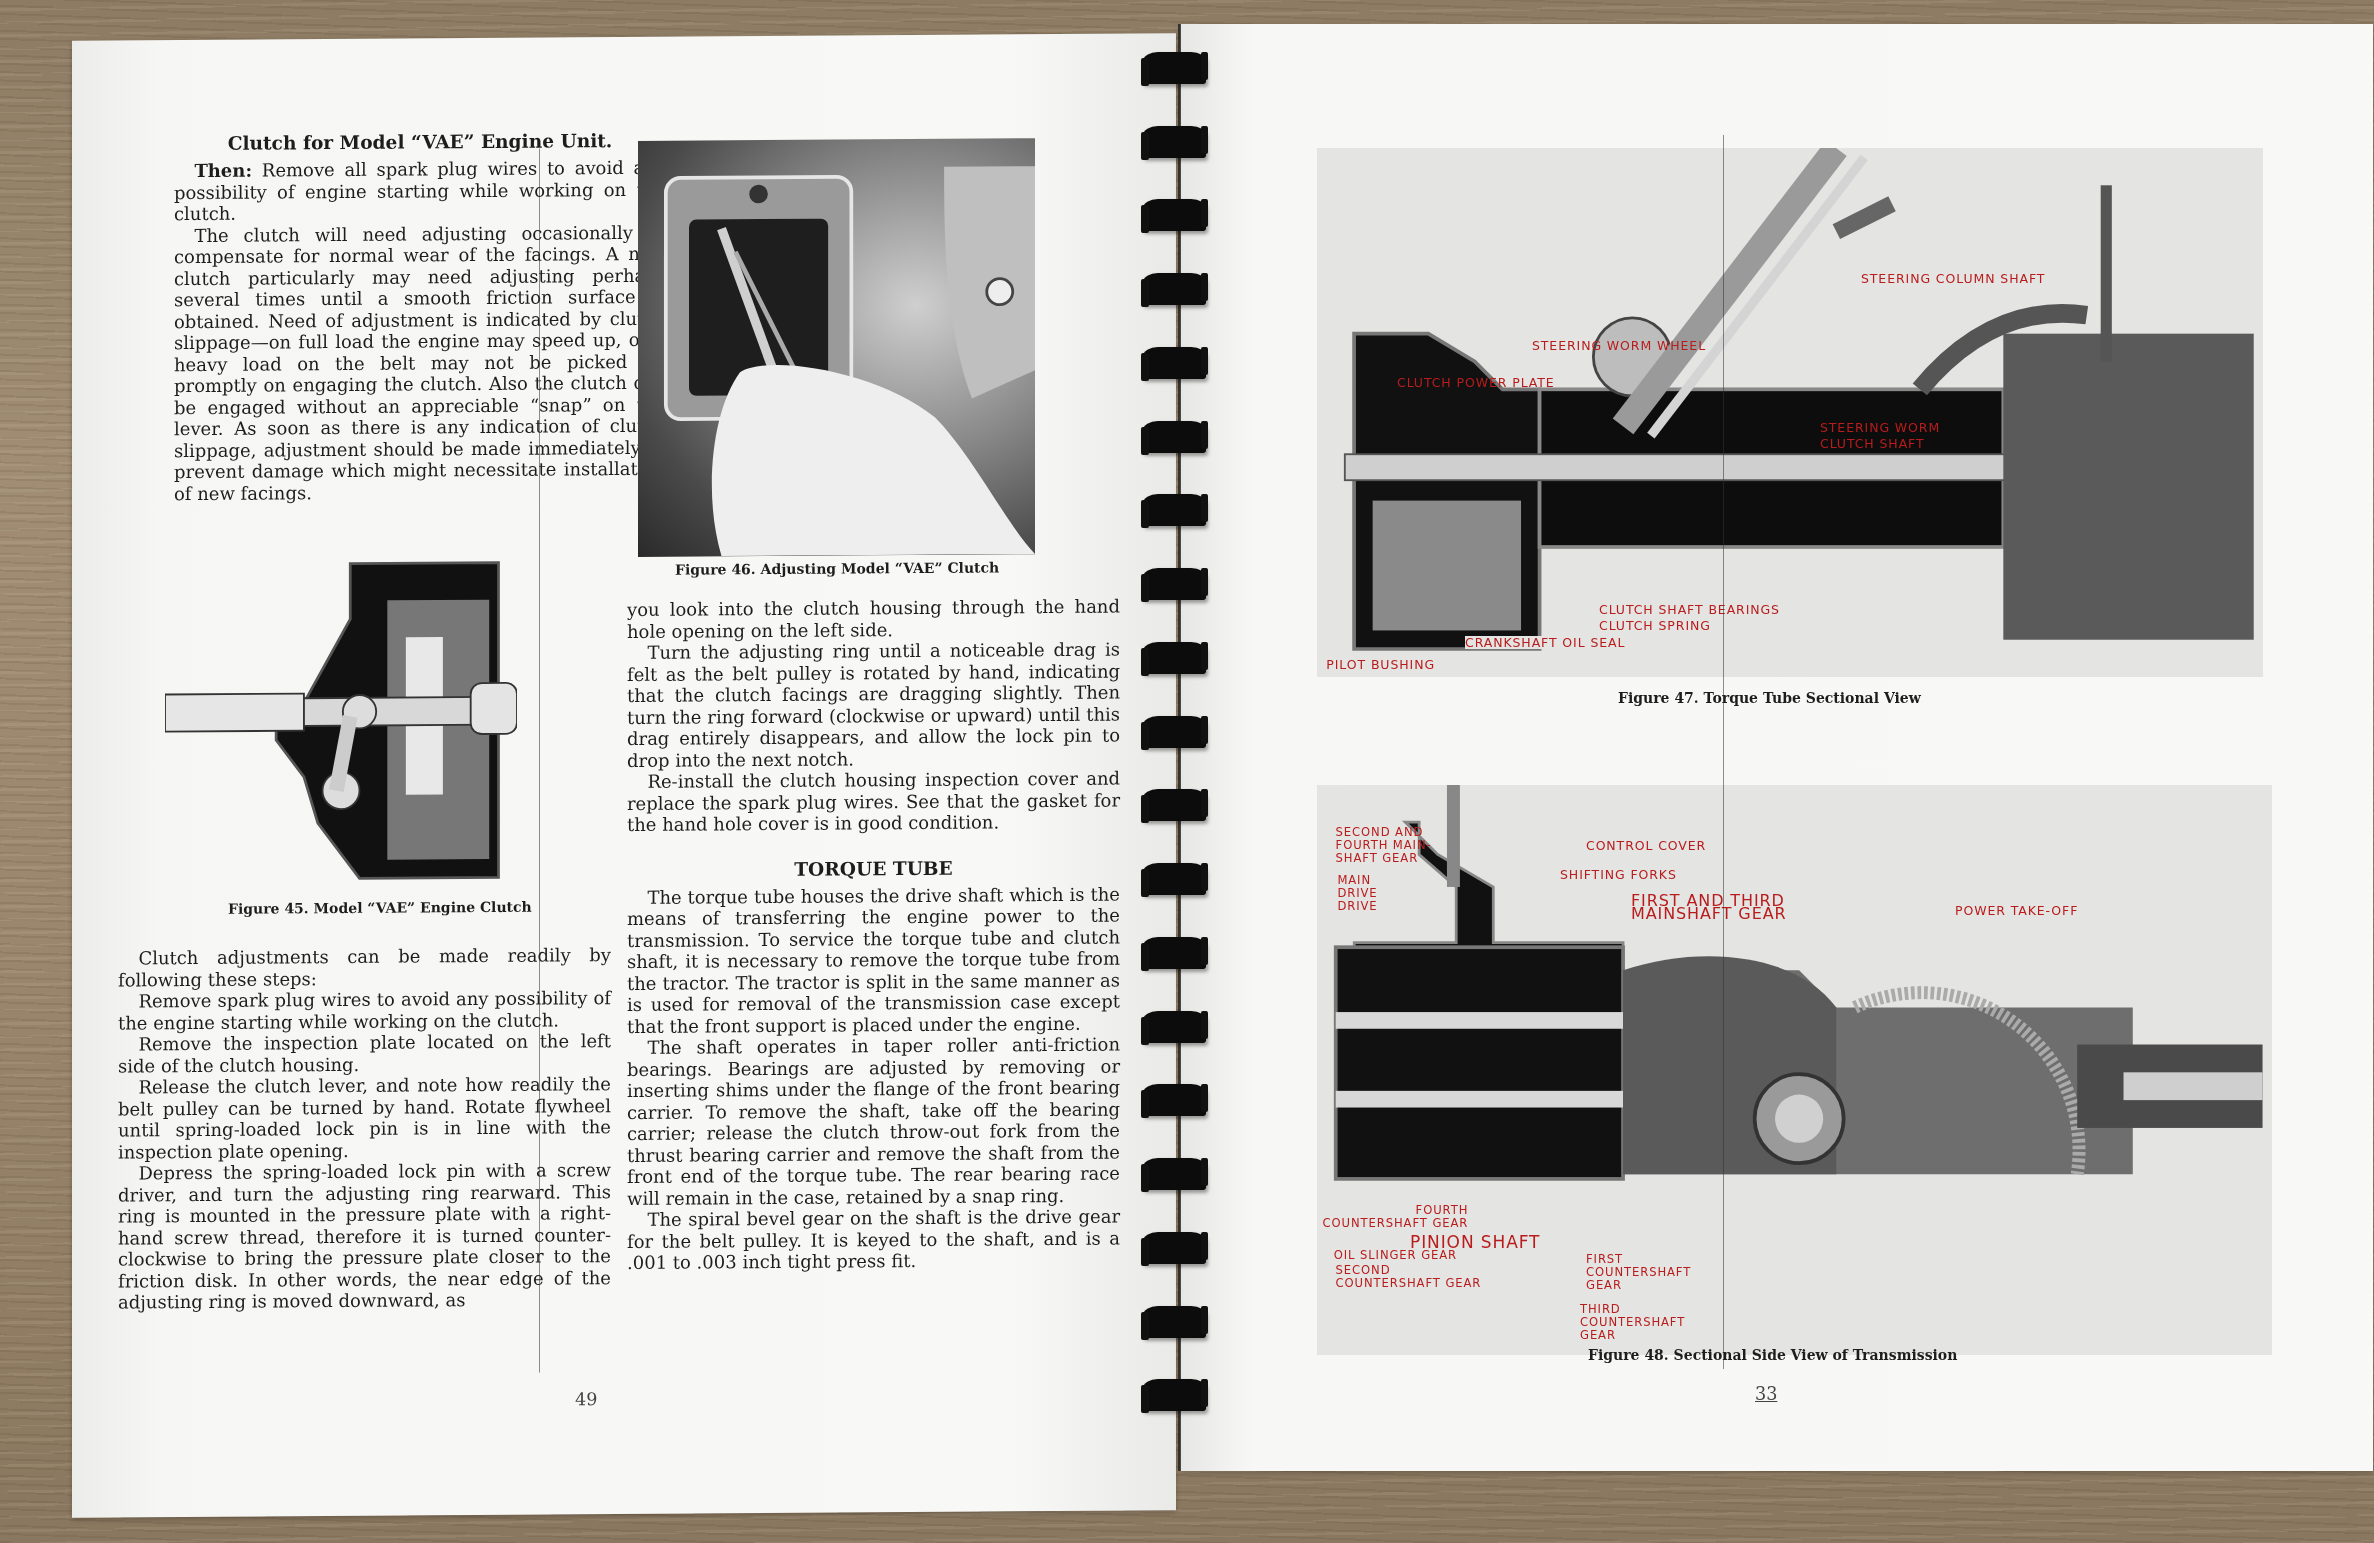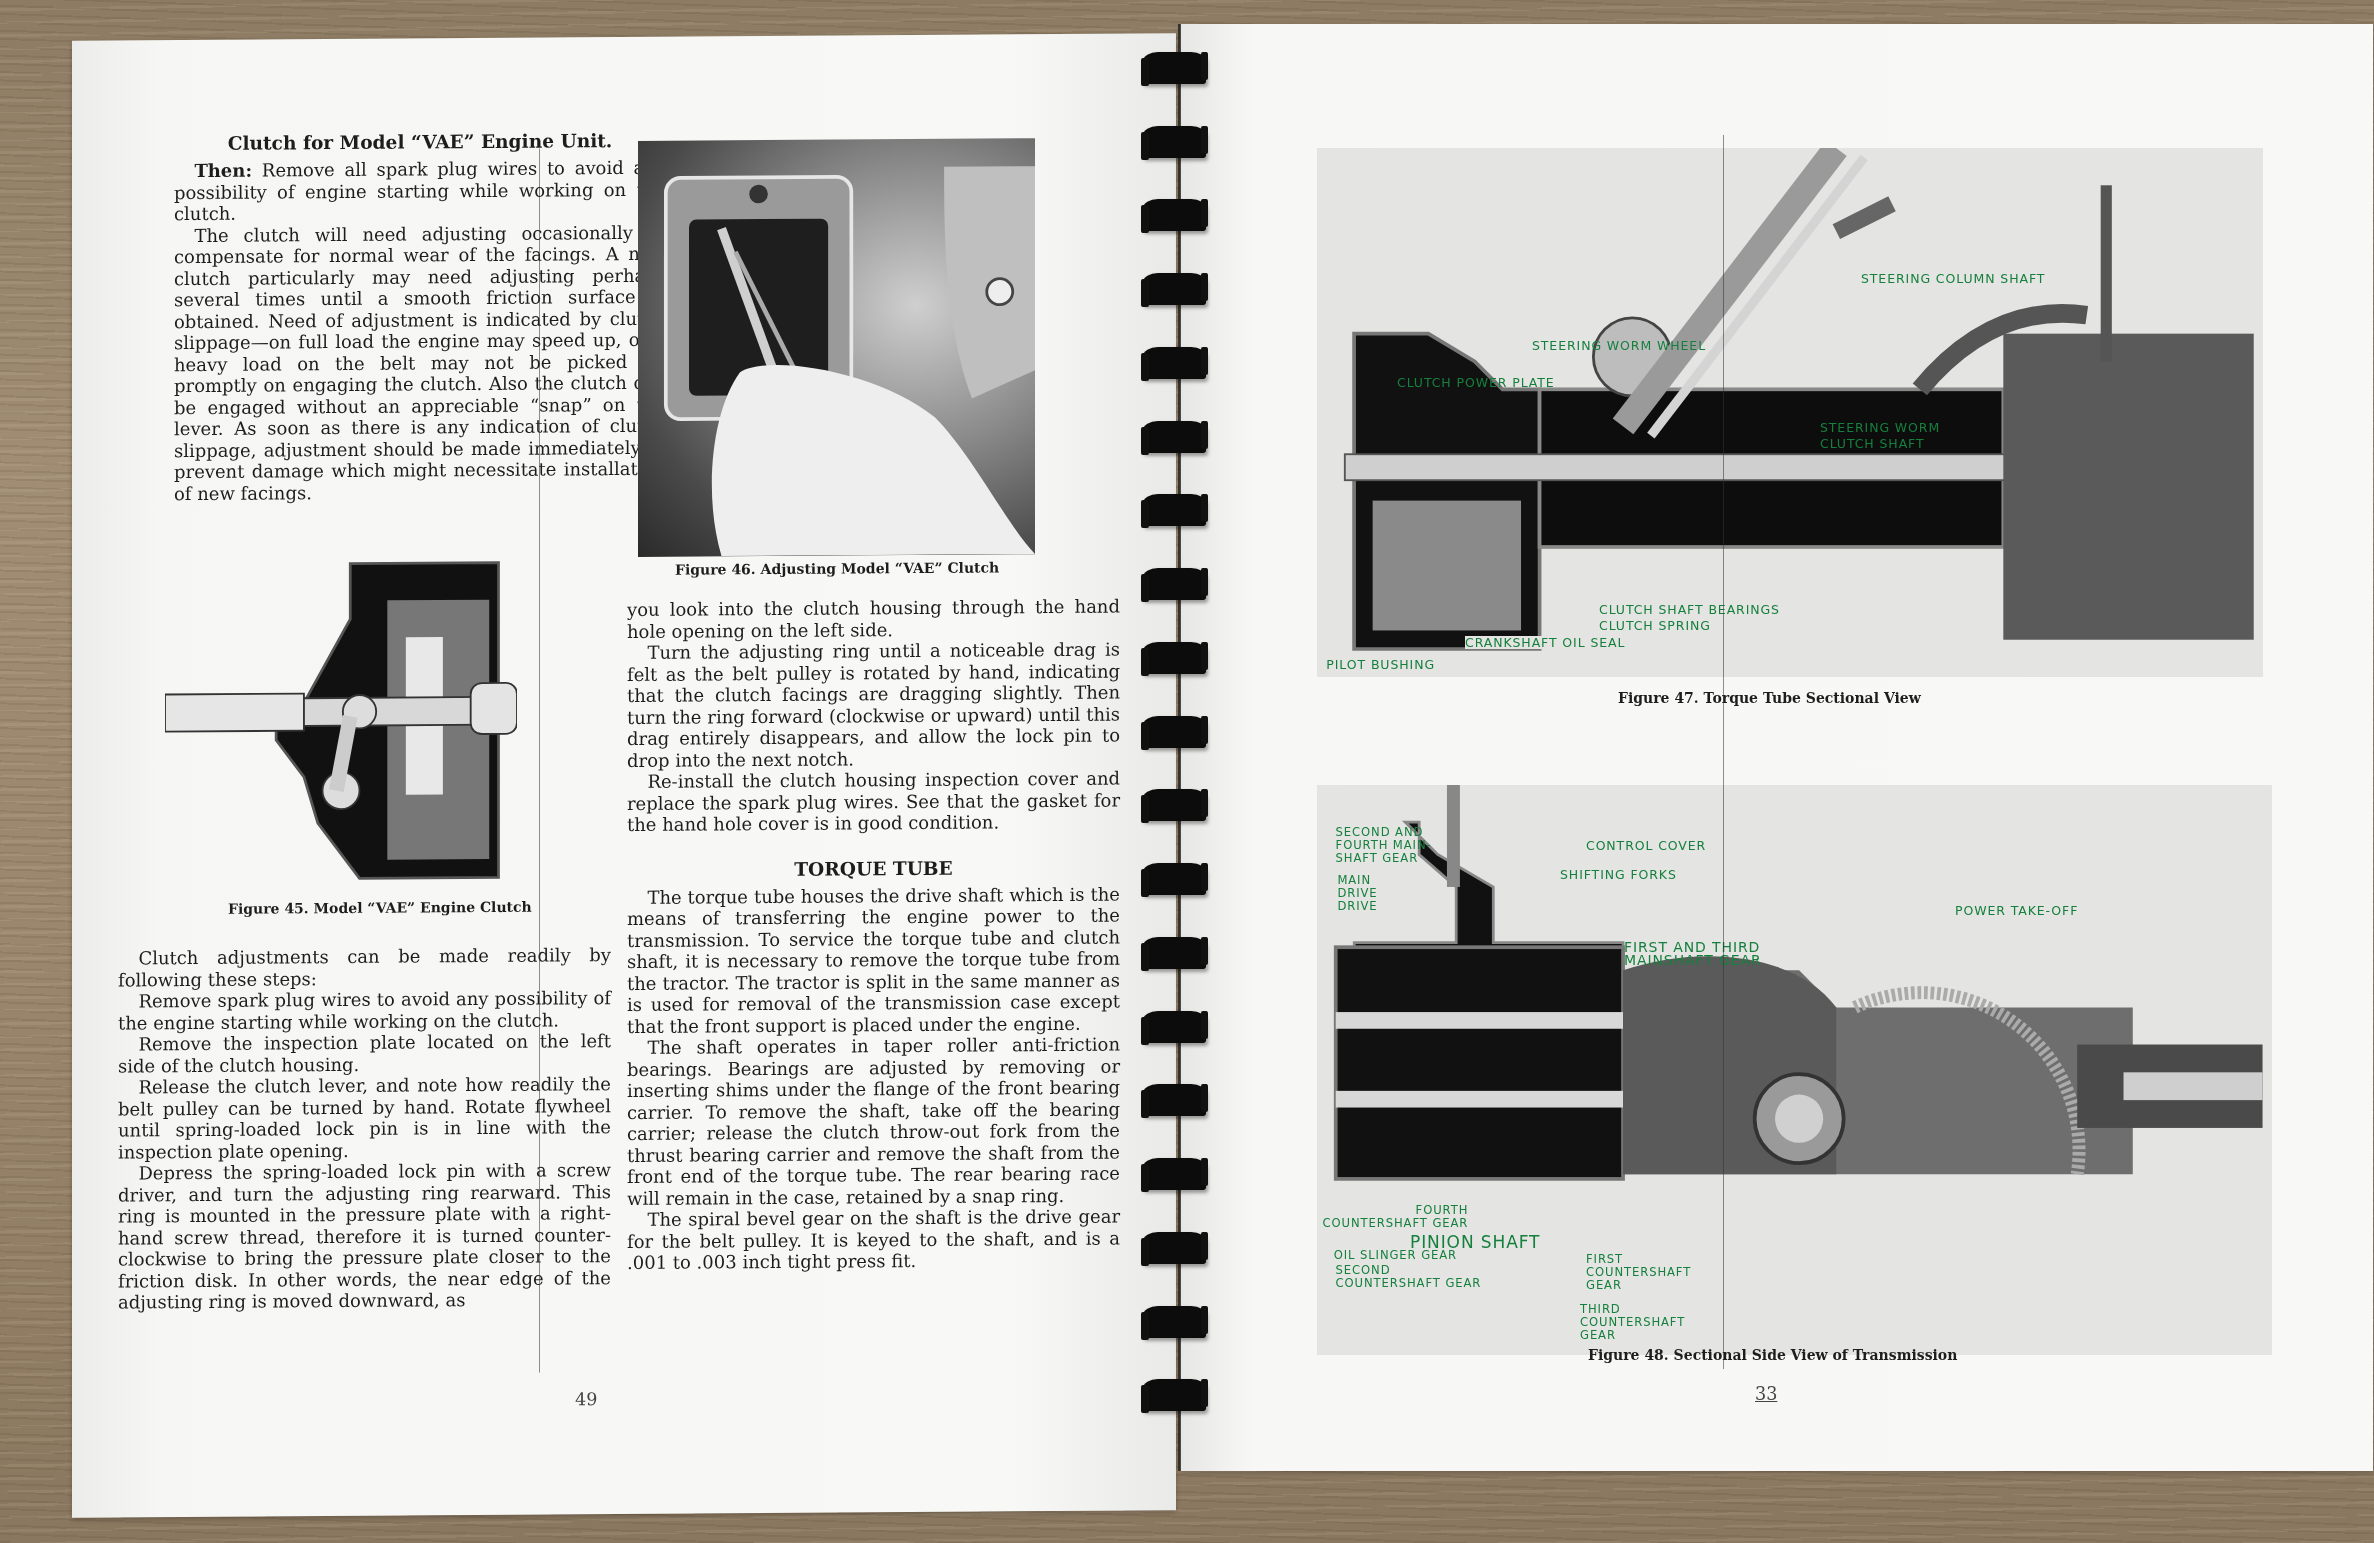--- a/index.html
+++ b/index.html
@@ -23,21 +23,21 @@
     background: linear-gradient(90deg,#e6e6e4 0%,#f7f7f5 6%,#f8f8f6 100%); }
 
   .col { position:absolute; font-size:18px; line-height:21.5px; text-align:justify; }
   .col p { margin:0; text-indent:20.4px; }
   .col p.noindent { text-indent:0; }
   .heading { font-weight:bold; text-align:center; font-size:18.6px; margin-bottom:5.6px; }
   .caption { position:absolute; font-weight:bold; font-size:14px; text-align:center; white-space:nowrap; }
   .pagenum { position:absolute; font-size:17.6px; color:#444; }
 
   .fig { position:absolute; overflow:hidden; }
-  .label { position:absolute; font-family:"DejaVu Sans","Liberation Sans",sans-serif; font-size:12.5px; letter-spacing:0.9px; color:#15803d; line-height:13px; white-space:nowrap; }
+  .label { position:absolute; font-family:"DejaVu Sans","Liberation Sans",sans-serif; font-size:12.5px; letter-spacing:0.9px; color:#b91c1c; line-height:13px; white-space:nowrap; }
 
   .coil { position:absolute; left:1143px; width:65px; height:33px; }
   .coil .c { position:absolute; left:0; top:0; width:63px; height:32px; background:#0c0c0c; border-radius:15px 15px 3.7px 3.7px / 9.3px 9.3px 2.8px 2.8px; box-shadow:1.9px 2.8px 3.7px rgba(0,0,0,0.35); }
   .coil .c::before { content:""; position:absolute; left:-1.9px; top:5.6px; width:7.4px; height:28px; background:#111; border-radius:1.9px; }
   .coil .c::after { content:""; position:absolute; right:-1.9px; top:0px; width:7.4px; height:28px; background:#111; border-radius:1.9px; }
   .spine { position:absolute; left:1178px; top:24px; width:2.8px; height:1447px; background:#222; opacity:0.8; }
   .fold-line { position:absolute; width:0.9px; background:#333; opacity:0.55; }
 </style>
 </head>
 <body>
@@ -151,21 +151,21 @@
       <div>FOURTH MAIN-</div>
       <div>SHAFT GEAR</div>
     </div>
     <div class="label" style="left:20.4px; top:89px; font-size:11.6px;">
       <div>MAIN</div>
       <div>DRIVE</div>
       <div>DRIVE</div>
     </div>
     <div class="label" style="left:241px; top:54px;margin-left:28px;">CONTROL COVER</div>
     <div class="label" style="left:243px; top:83px;">SHIFTING FORKS</div>
-    <div class="label" style="left:307px; top:109px; font-size:14px;margin-top:47px;">
+    <div class="label" style="left:314px; top:109px; font-size:16px;">
       <div>FIRST AND THIRD</div>
       <div>MAINSHAFT GEAR</div>
     </div>
     <div class="label" style="left:638px; top:119px;">POWER TAKE-OFF</div>
     <div class="label" style="left:5.6px; top:419px; font-size:11.6px;text-align:right;">
       <div>FOURTH</div>
       <div>COUNTERSHAFT GEAR</div>
     </div>
     <div class="label" style="left:93px; top:451px; font-size:17px;">PINION SHAFT</div>
     <div class="label" style="left:16.7px; top:464px; font-size:11.6px;">OIL SLINGER GEAR</div>

